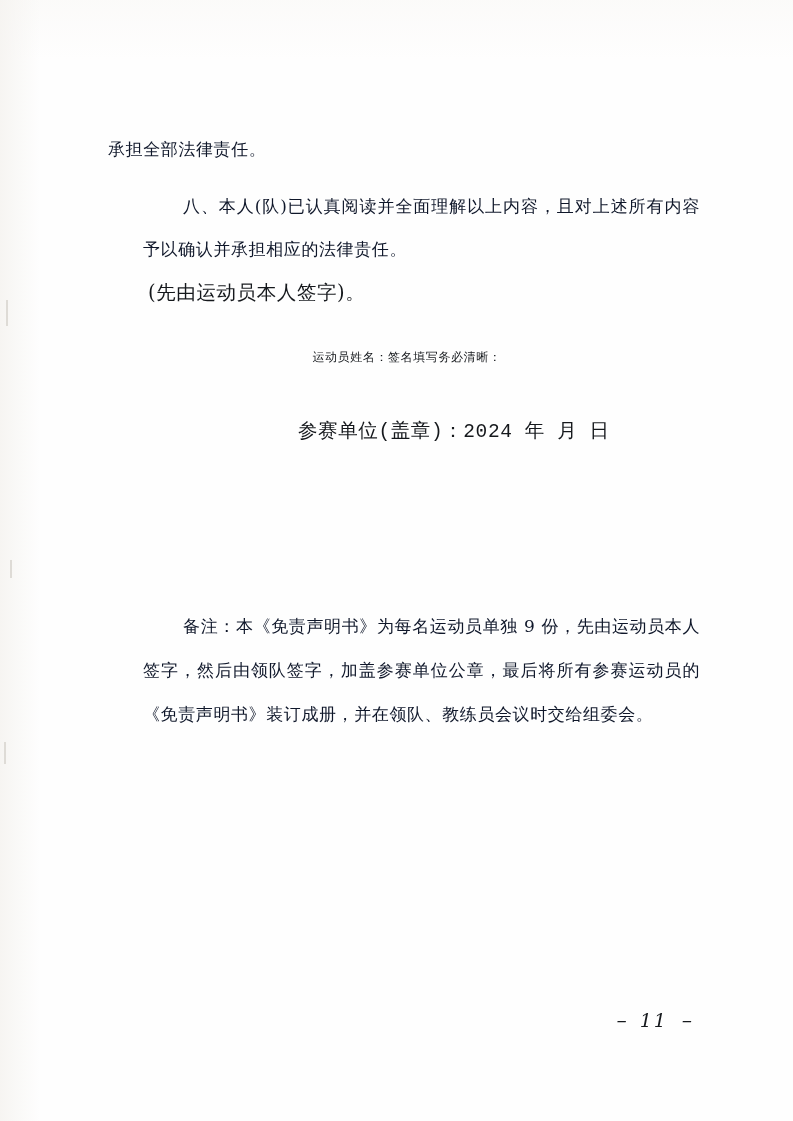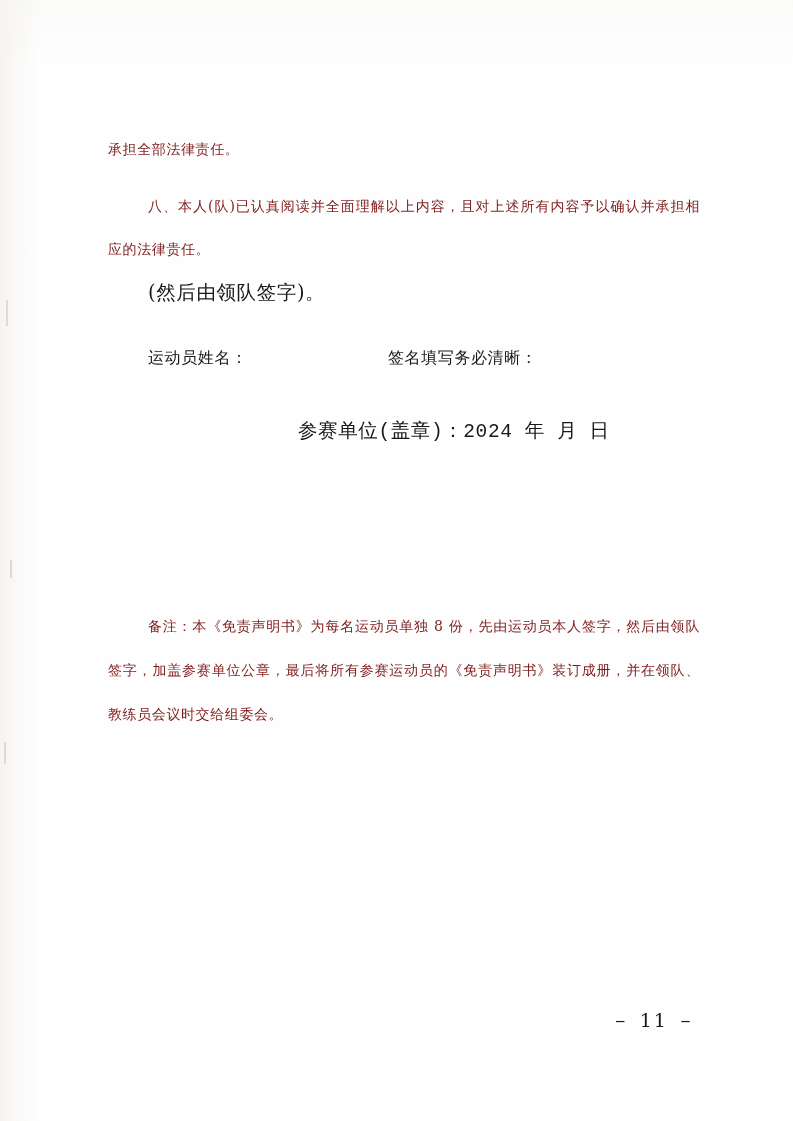--- a/index.html
+++ b/index.html
@@ -30,48 +30,50 @@
       linear-gradient(180deg, rgba(250,249,247,0.7) 0px, rgba(255,255,255,0) 60px);
     pointer-events: none;
   }
   .content {
     position: absolute;
     left: 108px;
     top: 128px;
     width: 592px;
   }
   .para {
-    font-size: 14px;
+    font-size: 17px;
     line-height: 43px;
     letter-spacing: 0.6px;
     text-align: justify;
     text-justify: inter-ideograph;
     margin: 0;
-    color: #7f1d1d;
+    color: #0f172a;
   }
   .indent {
     text-indent: 40px;
+    margin-left: 35px;
   }
   .gap-a { margin-top: 14px; }
   .gap-b { margin-top: 28px; }
 
   .note-line {
     font-size: 19.5px;
     line-height: 43px;
     letter-spacing: 0.6px;
     margin: 0;
     padding-left: 40px;
   }
   .sign-row {
     display: flex;
-    font-size: 16px;
+    font-size: 12px;
     line-height: 43px;
     letter-spacing: 0.6px;
     padding-left: 40px;
     margin-top: 22px;
+    text-align: right;
   }
   .sign-row .athlete {
     width: 240px;
     white-space: nowrap;
   }
   .sign-row .leader {
     white-space: nowrap;
   }
   .unit-row {
     font-size: 19.5px;
@@ -90,20 +92,21 @@
   }
   .page-number {
     position: absolute;
     left: 0;
     right: 96px;
     top: 1008px;
     text-align: right;
     font-size: 19px;
     letter-spacing: 2px;
     color: #16191d;
+    font-style: italic;
   }
   
   .speck {
     position: absolute;
     background: #dedbd6;
     pointer-events: none;
   }
 </style>
 </head>
 <body>
@@ -113,30 +116,30 @@
   <div class="speck" style="left:6px; top:300px; width:2px; height:26px;"></div>
   <div class="speck" style="left:10px; top:560px; width:2px; height:18px;"></div>
   <div class="speck" style="left:4px; top:742px; width:2px; height:22px;"></div>
 
   <div class="content">
 
     <p class="para">承担全部法律责任。</p>
 
     <p class="para indent gap-a">八、本人(队)已认真阅读并全面理解以上内容，且对上述所有内容予以确认并承担相应的法律贵任。</p>
 
-    <p class="note-line gap-b">(然后由领队签字)。</p>
+    <p class="note-line gap-b">(先由运动员本人签字)。</p>
 
     <div class="sign-row">
       <span class="athlete">运动员姓名：</span>
       <span class="leader">签名填写务必清晰：</span>
     </div>
 
     <div class="unit-row">参赛单位(盖章)：2024 年    月    日</div>
 
     <div class="remark">
-      <p class="para indent">备注：本《免责声明书》为每名运动员单独 8 份，先由运动员本人签字，然后由领队签字，加盖参赛单位公章，最后将所有参赛运动员的《免责声明书》装订成册，并在领队、教练员会议时交给组委会。</p>
+      <p class="para indent">备注：本《免责声明书》为每名运动员单独 9 份，先由运动员本人签字，然后由领队签字，加盖参赛单位公章，最后将所有参赛运动员的《免责声明书》装订成册，并在领队、教练员会议时交给组委会。</p>
     </div>
 
   </div>
 
   <div class="page-number">－ 11 －</div>
 
 </div>
 
 </body></html>

